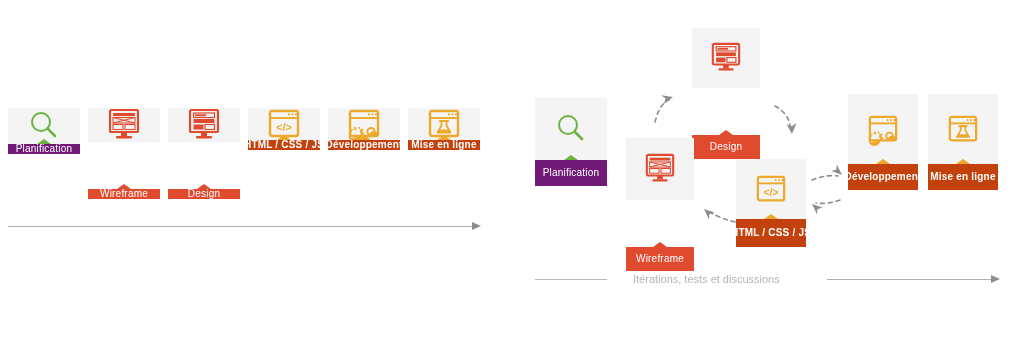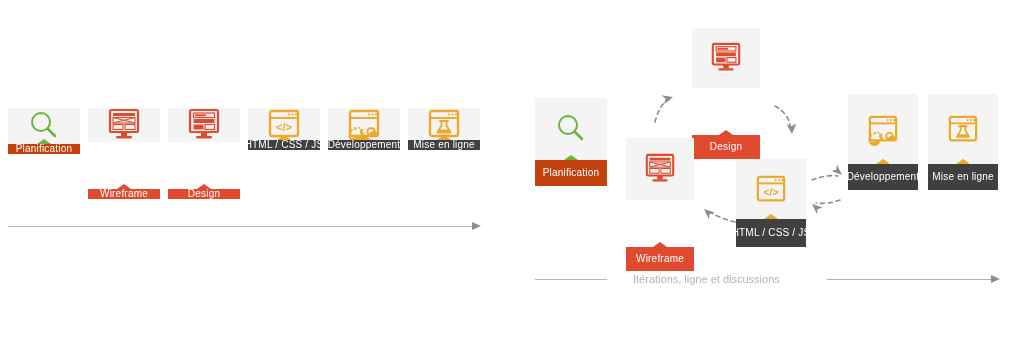--- a/index.html
+++ b/index.html
@@ -34,23 +34,23 @@
   }
   .card .label .notch{
     position:absolute;
     top:-5px;left:50%;
     transform:translateX(-50%);
     width:0;height:0;
     border-left:7px solid transparent;
     border-right:7px solid transparent;
     border-bottom:5px solid currentColor;
   }
-  .card.green .label{background:#c2410c;color:#6cb33f;justify-content:center;}
+  .card.green .label{background:#701a75;color:#6cb33f;justify-content:center;}
   .card.red   .label{background:#e04a2f;color:#e04a2f;margin-top:47px;}
-  .card.amber .label{background:#404040;color:#eda92b;}
+  .card.amber .label{background:#c2410c;color:#eda92b;font-weight:bold;}
   .card .label span{color:#ffffff;}
 
   
   .axis{position:absolute;height:1px;background:#b0b0b0;}
   .axis-head{
     position:absolute;width:0;height:0;
     border-top:4px solid transparent;
     border-bottom:4px solid transparent;
     border-left:9px solid #8d8d8d;
   }
@@ -316,19 +316,19 @@
         </svg>
       </div>
       <div class="label" style="height:26px;">
         <i class="notch"></i>
         <span>Mise en ligne</span>
       </div>
     </div>
 
     <div class="plain-line" style="left:535px;top:279px;width:72px;"></div>
 
-    <div class="iter-text" style="left:633px;top:274px;">Itérations, ligne et discussions</div>
+    <div class="iter-text" style="left:633px;top:274px;">Itérations, tests et discussions</div>
 
     <div class="axis" style="left:827px;top:279px;width:168px;"></div>
     <div class="axis-head" style="left:991px;top:275px;"></div>
   </div>
 
 </div>
 
 </body></html>

